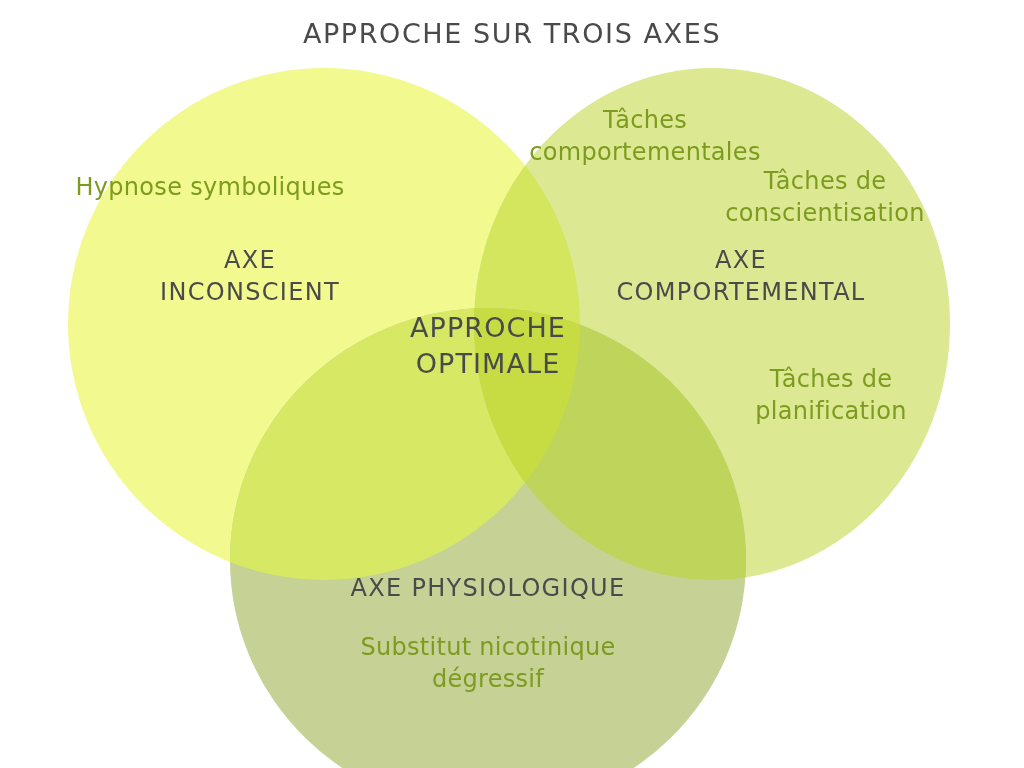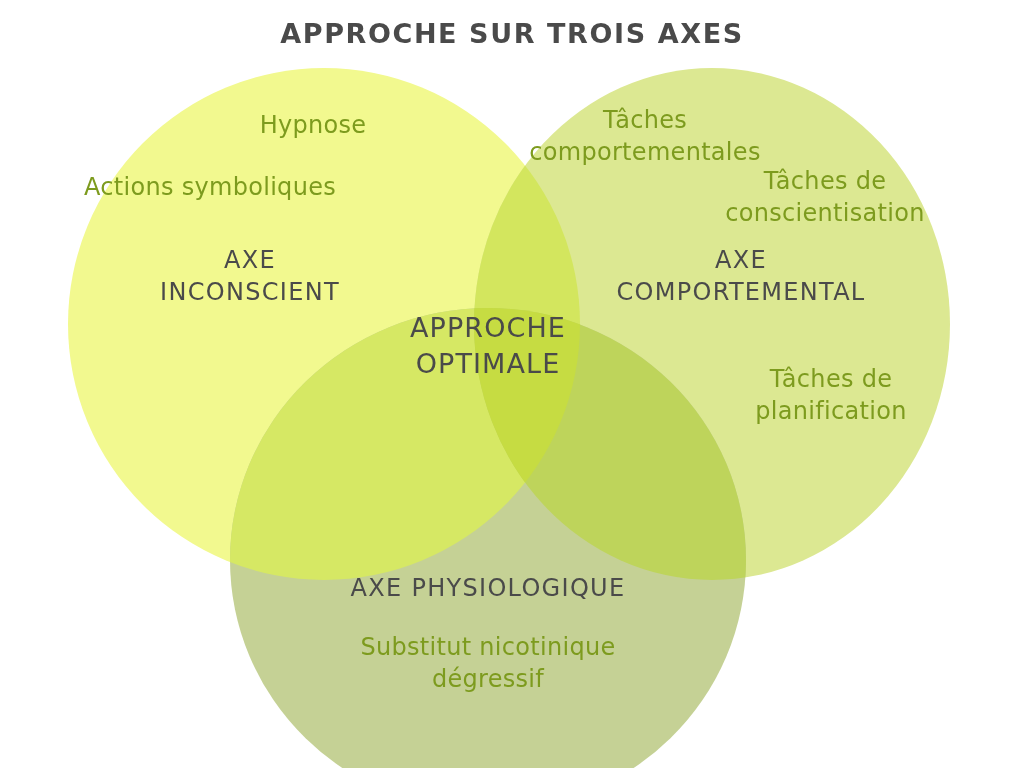--- a/index.html
+++ b/index.html
@@ -19,21 +19,21 @@
 
   
   #diagram-title {
     position: absolute;
     top: 18px;
     left: 0;
     width: 1024px;
     text-align: center;
     font-family: "DejaVu Sans", sans-serif;
     font-size: 27px;
-    font-weight: 700;
+    font-weight: 400;
     letter-spacing: 1.6px;
     color: #4a4a4a;
     white-space: nowrap;
   }
 
   
   #venn-svg {
     position: absolute;
     top: 0;
     left: 0;
@@ -120,23 +120,22 @@
       <ellipse cx="488" cy="560" rx="258" ry="252" fill="#bed45b"></ellipse>
     </g>
 
     <g clip-path="url(#clip-left)">
       <g clip-path="url(#clip-right)">
         <ellipse cx="488" cy="560" rx="258" ry="252" fill="#c6dc42"></ellipse>
       </g>
     </g>
   </svg>
 
-  <div class="lbl lbl-item" id="label-hypnose">Hypnose</div>
 
-  <div class="lbl lbl-item" id="label-actions">Actions symboliques</div>
+  <div class="lbl lbl-item" id="label-actions">Hypnose symboliques</div>
 
   <div class="lbl lbl-axis" id="label-axe-inconscient">AXE
 INCONSCIENT</div>
 
   <div class="lbl lbl-item" id="label-taches-comp">Tâches
 comportementales</div>
 
   <div class="lbl lbl-item" id="label-taches-conscient">Tâches de
 conscientisation</div>
 

